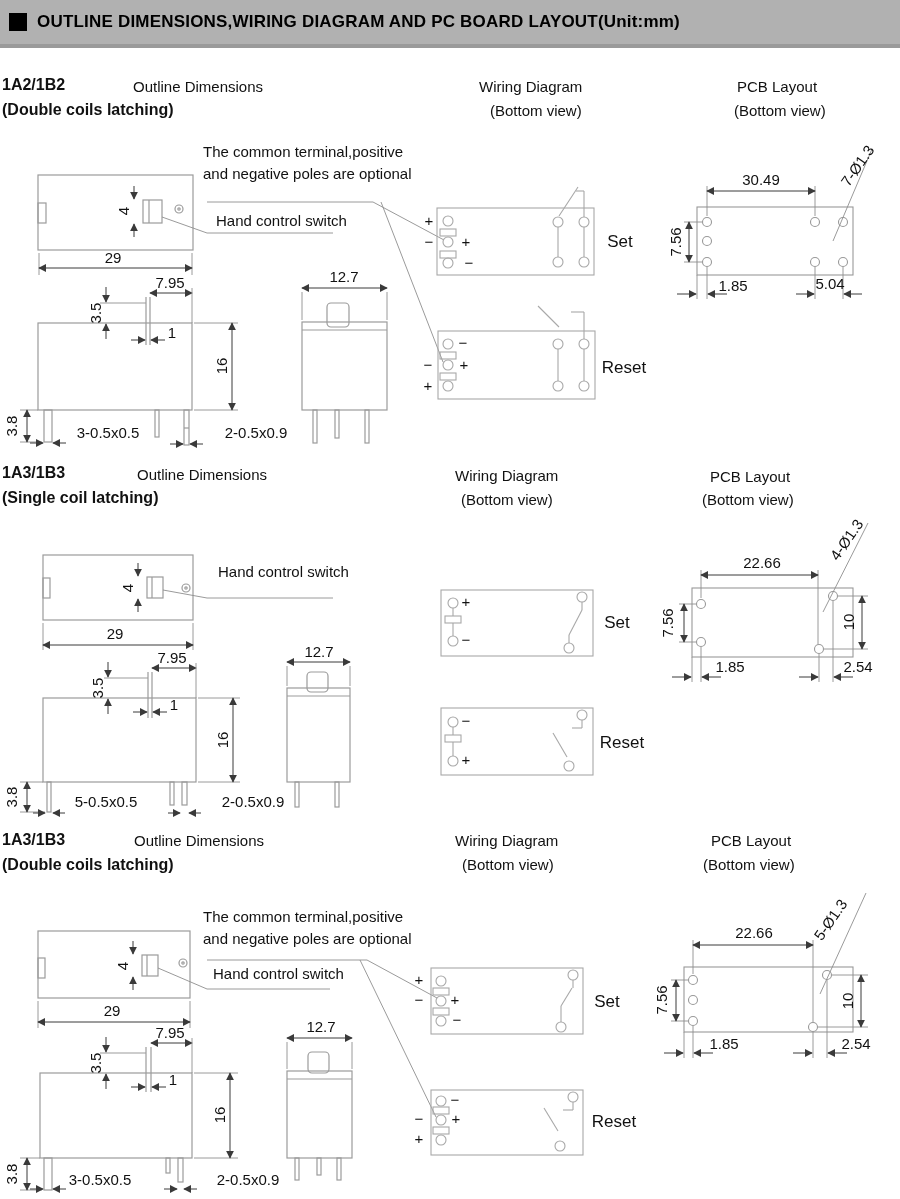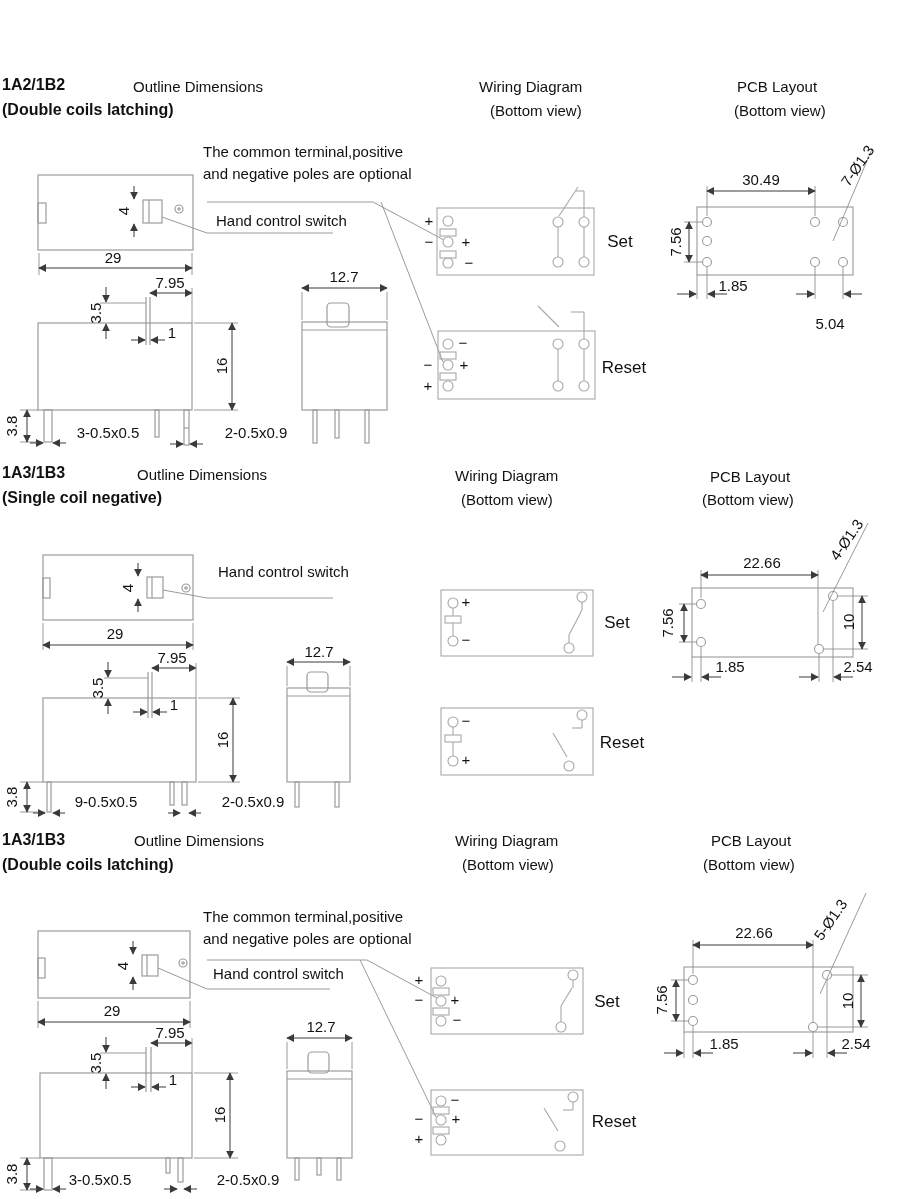--- a/index.html
+++ b/index.html
@@ -22,20 +22,24 @@
   .w{fill:none;stroke:#a8a8a8;stroke-width:1.1;}
   .d{fill:none;stroke:#3a3a3a;stroke-width:1;}
   .e{fill:none;stroke:#8f8f8f;stroke-width:0.9;}
   .h{fill:none;stroke:#999;stroke-width:1.1;}
 </style>
 </head>
 <body>
 
 <div class="page">
 
+  <div class="band">
+    <span class="sq"></span>
+    <span class="bandtitle">OUTLINE DIMENSIONS,WIRING DIAGRAM AND PC BOARD LAYOUT(Unit:mm)</span>
+  </div>
 
   <svg width="900" height="1199" viewBox="0 0 900 1199">
     <defs>
       <marker id="ar" viewBox="0 0 10 10" refX="9" refY="5" markerWidth="8" markerHeight="8" orient="auto-start-reverse">
         <path d="M0,0 L10,5 L0,10 z" fill="#3a3a3a"></path>
       </marker>
     </defs>
 
     <g>
       <rect class="o" x="38" y="175" width="155" height="75"></rect>
@@ -411,40 +415,40 @@
   <span class="t ctr" style="left:463px;top:343px;">−</span>
   <span class="t ctr" style="left:464px;top:365px;">+</span>
   <span class="t ctr" style="left:428px;top:365px;">−</span>
   <span class="t ctr" style="left:428px;top:386px;">+</span>
   <span class="t big ctr" style="left:624px;top:368px;">Reset</span>
 
   <span class="t dim ctr" style="left:761px;top:180px;">30.49</span>
   <span class="t dim vrot" style="left:676px;top:242px;">7.56</span>
   <span class="t dim crot" style="left:858px;top:166px;">7-Ø1.3</span>
   <span class="t dim ctr" style="left:733px;top:286px;">1.85</span>
-  <span class="t dim ctr" style="left:830px;top:284px;margin-top:40px;">5.04</span>
+  <span class="t dim ctr" style="left:830px;top:284px;">5.04</span>
 
   <span class="t b" style="left:2px;top:464px;">1A3/1B3</span>
   <span class="t hdr" style="left:137px;top:467px;">Outline Dimensions</span>
-  <span class="t b" style="left:2px;top:489px;">(Single coil negative)</span>
+  <span class="t b" style="left:2px;top:489px;">(Single coil latching)</span>
   <span class="t hdr" style="left:455px;top:468px;">Wiring Diagram</span>
   <span class="t hdr" style="left:461px;top:492px;">(Bottom view)</span>
   <span class="t hdr" style="left:710px;top:469px;">PCB Layout</span>
   <span class="t hdr" style="left:702px;top:492px;">(Bottom view)</span>
 
   <span class="t" style="left:218px;top:564px;">Hand control switch</span>
 
   <span class="t dim vrot" style="left:128px;top:588px;">4</span>
   <span class="t dim ctr" style="left:115px;top:634px;">29</span>
   <span class="t dim ctr" style="left:172px;top:658px;">7.95</span>
   <span class="t dim vrot" style="left:98px;top:688px;">3.5</span>
   <span class="t dim ctr" style="left:174px;top:705px;">1</span>
   <span class="t dim vrot" style="left:223px;top:740px;">16</span>
   <span class="t dim vrot" style="left:12px;top:797px;">3.8</span>
-  <span class="t dim ctr" style="left:106px;top:802px;">9-0.5x0.5</span>
+  <span class="t dim ctr" style="left:106px;top:802px;">5-0.5x0.5</span>
   <span class="t dim ctr" style="left:253px;top:802px;">2-0.5x0.9</span>
   <span class="t dim ctr" style="left:319px;top:652px;">12.7</span>
 
   <span class="t ctr" style="left:466px;top:602px;">+</span>
   <span class="t ctr" style="left:466px;top:640px;">−</span>
   <span class="t big ctr" style="left:617px;top:623px;">Set</span>
   <span class="t ctr" style="left:466px;top:721px;">−</span>
   <span class="t ctr" style="left:466px;top:760px;">+</span>
   <span class="t big ctr" style="left:622px;top:743px;">Reset</span>
 

